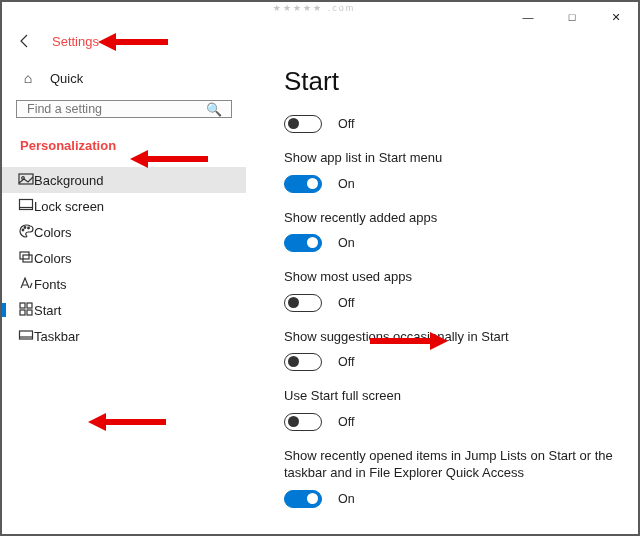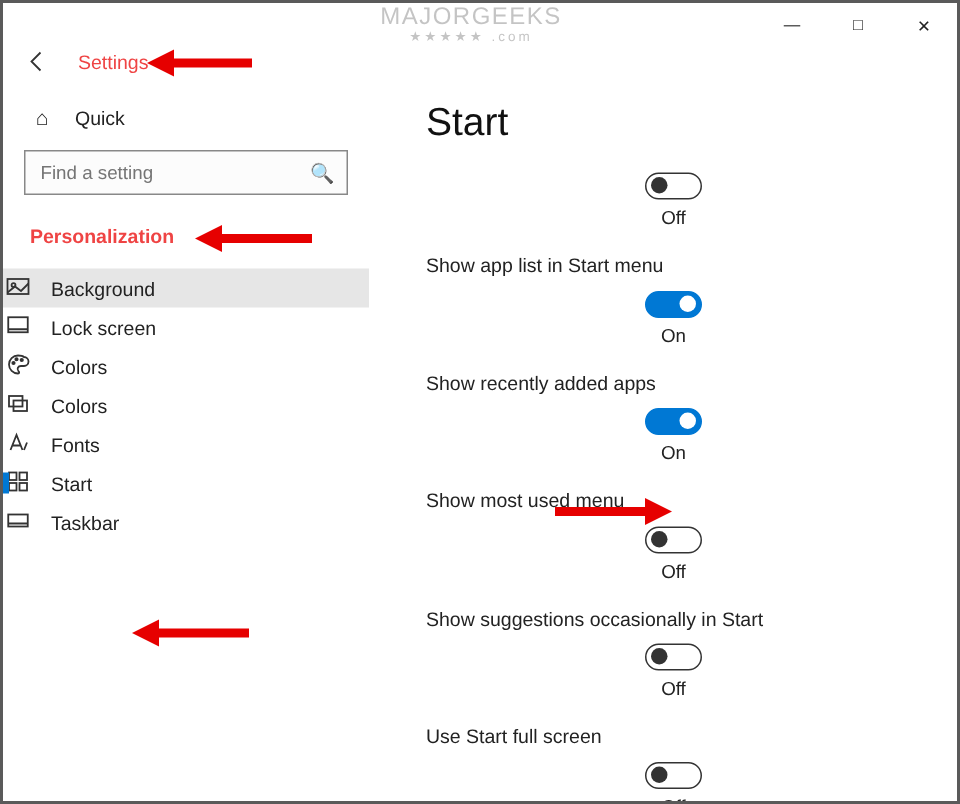--- a/index.html
+++ b/index.html
@@ -8,34 +8,34 @@
   .window { position:absolute; inset:0; background:#fff; display:flex; flex-direction:column; }
   .titlebar { height:30px; display:flex; align-items:center; justify-content:flex-end; }
   .wbtn { width:44px; height:30px; display:flex; align-items:center; justify-content:center; font-size:11px; color:#222; }
   .header { display:flex; align-items:center; padding:0 14px 6px 14px; gap:18px;}
   .back-btn { width:18px; height:18px; display:flex; align-items:center; justify-content:center; font-size:16px; color:#333;}
   .app-title { font-size:13px; color:#ef4444; }
   .content { flex:1; display:flex; overflow:hidden; }
   .sidebar { width:244px; background:#fff; padding:6px 0 0 0; display:flex; flex-direction:column; }
   .home-row { display:flex; align-items:center; gap:14px; padding:8px 18px; font-size:13px; color:#222;}
   .home-row .ic { width:16px; text-align:center; font-size:14px;}
-  .search { margin:6px 14px 10px 14px; border:1px solid #888; height:30px; display:flex; align-items:center; padding:0 8px; background:#fcfcfc;}
+  .search { margin:6px 14px 10px 14px; border:1px solid #888; height:18px; display:flex; align-items:center; padding:0 8px; background:#fcfcfc;}
   .search input { flex:1; border:none; outline:none; font-size:12.5px; background:transparent; color:#666;}
   .search .sic { font-size:13px; color:#555;}
   .cat { font-size:13px; font-weight:600; padding:10px 18px 14px 18px; color:#ef4444;}
   .nav { list-style:none; margin:0; padding:0;}
-  .nav li { display:flex; align-items:center; gap:14px; padding:0 2px; height:26px; font-size:13px; color:#222; position:relative;}
+  .nav li { display:flex; align-items:center; padding:0 16px; height:26px; font-size:13px; color:#222; position:relative;}
   .nav li .ic { width:16px; text-align:center; font-size:14px; color:#333;}
   .nav li.selected { background:#e6e6e6;}
   .nav li.current::before { content:""; position:absolute; left:0; top:6px; bottom:6px; width:4px; background:#0078d4;}
   .main { flex:1; padding:6px 24px 10px 38px; overflow:auto;}
   .page-title { font-size:26px; font-weight:400; margin:4px 0 18px 0; color:#111;}
   .opt { margin-bottom:16px;}
   .opt-label { font-size:13px; color:#222; margin-bottom:8px; line-height:1.35; }
-  .toggle-row { display:flex; align-items:center; gap:5px;flex-direction:column;}
+  .toggle-row { display:flex; align-items:center; gap:16px;}
   .toggle { width:38px; height:18px; border:1px solid #333; border-radius:9px; position:relative; background:#fff;}
   .toggle .knob { position:absolute; top:2px; left:3px; width:11px; height:11px; border-radius:50%; background:#333;}
   .toggle.on { background:#0078d4; border-color:#0078d4;}
   .toggle.on .knob { left:auto; right:3px; background:#fff;}
   .tstate { font-size:12.5px; color:#222;}
   
   .arrow { position:absolute; height:14px; display:flex; align-items:center; pointer-events:none;}
   .arrow .shaft { height:6px; background:#e60000; }
   .arrow .head { width:0; height:0; border-top:9px solid transparent; border-bottom:9px solid transparent; border-right:18px solid #e60000;}
   .arrow.right .head { border-right:none; border-left:18px solid #e60000;}
@@ -44,21 +44,20 @@
   .watermark .mg1 { font-family: Impact, Arial Black, sans-serif; font-size:16px; letter-spacing:1px;}
   .watermark .mg2 { font-size:9px; letter-spacing:2px;}
   svg.picto { width:16px; height:16px; stroke:#333; stroke-width:1.2; fill:none;}
 </style>
 </head>
 <body>
 <div class="frame">
 <div class="window">
 
   <div class="watermark">
-    <div class="mg1">MAJORGEEKS</div>
     <div class="mg2">★★★★★ .com</div>
   </div>
 
   <div class="titlebar">
     <div class="wbtn">—</div>
     <div class="wbtn">□</div>
     <div class="wbtn">✕</div>
   </div>
 
   <div class="header">
@@ -162,21 +161,21 @@
             <div class="opt">
               <div class="opt-label">Show recently added apps</div>
               <div class="toggle-row">
                 <div class="toggle on">
                   <div class="knob"></div>
                 </div>
                 <div class="tstate">On</div>
               </div>
             </div>
             <div class="opt">
-              <div class="opt-label">Show most used menu</div>
+              <div class="opt-label">Show most used apps</div>
               <div class="toggle-row">
                 <div class="toggle">
                   <div class="knob"></div>
                 </div>
                 <div class="tstate">Off</div>
               </div>
             </div>
             <div class="opt">
               <div class="opt-label">Show suggestions occasionally in Start</div>
               <div class="toggle-row">
@@ -189,20 +188,21 @@
             <div class="opt">
               <div class="opt-label">Use Start full screen</div>
               <div class="toggle-row">
                 <div class="toggle">
                   <div class="knob"></div>
                 </div>
                 <div class="tstate">Off</div>
               </div>
             </div>
             <div class="opt">
+              <div class="opt-label">Show recently opened items in Jump Lists on Start or the taskbar and in File Explorer Quick Access</div>
               <div class="toggle-row">
                 <div class="toggle on">
                   <div class="knob"></div>
                 </div>
                 <div class="tstate">On</div>
               </div>
             </div>
           </div>
 
     </div>

